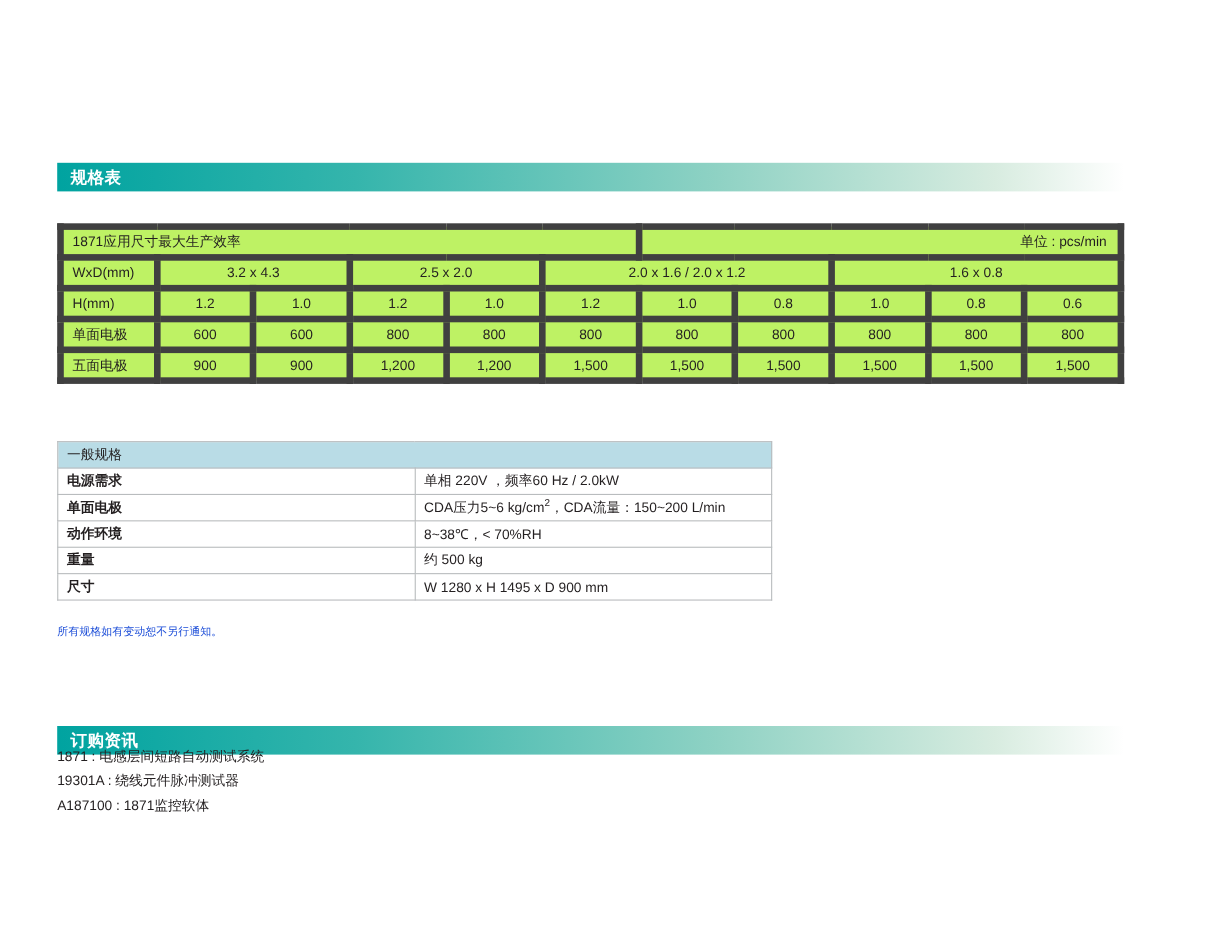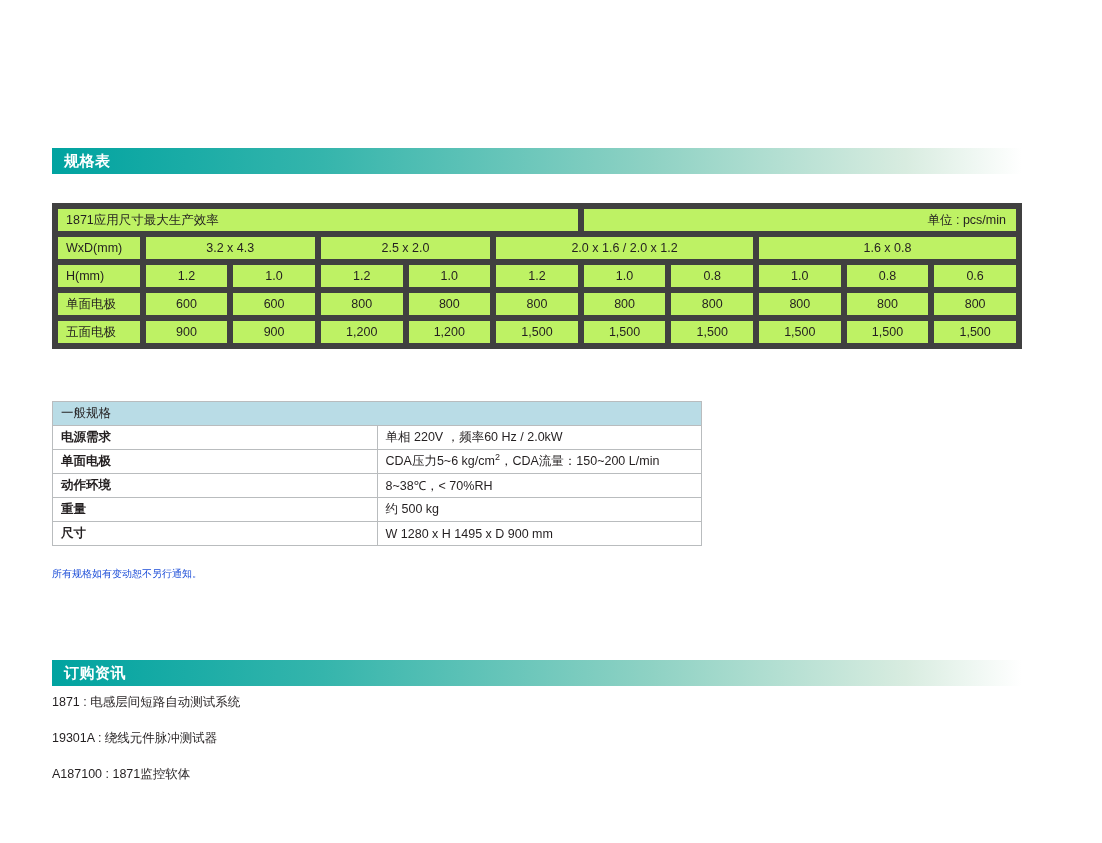--- a/index.html
+++ b/index.html
@@ -110,21 +110,21 @@
 
   
   .order-list {
     position: absolute;
     left: 52px;
     top: 677px;
     font-size: 12.5px;
     line-height: 22px;
     color: #231f20;
   }
-  .order-list div { white-space: nowrap; margin-top: 14px; }
+  .order-list div { white-space: nowrap; }
 
   sup { font-size: 9px; vertical-align: super; }
 </style>
 </head>
 <body>
 
 <div class="page">
 
   <div class="section-bar" id="spec-bar">
     <span class="title">规格表</span>

